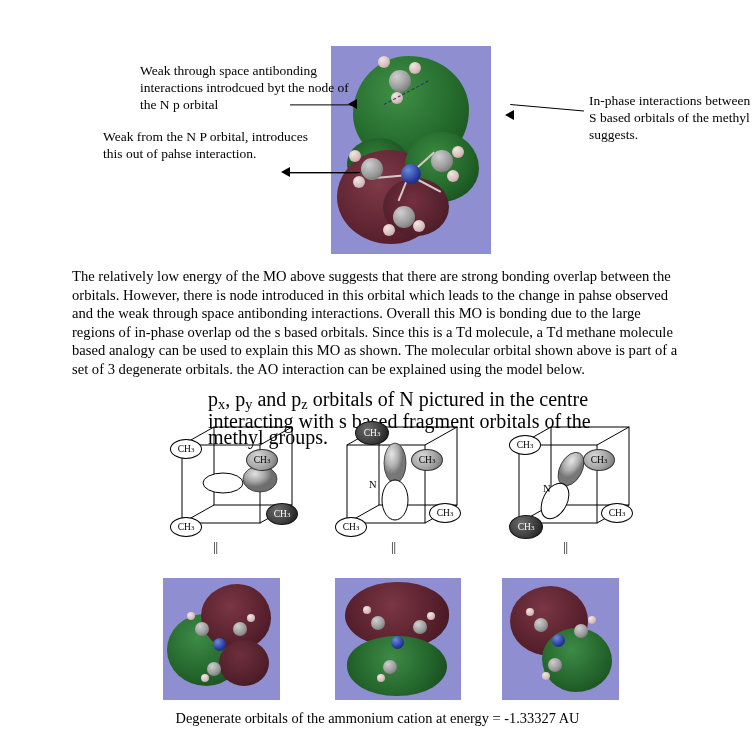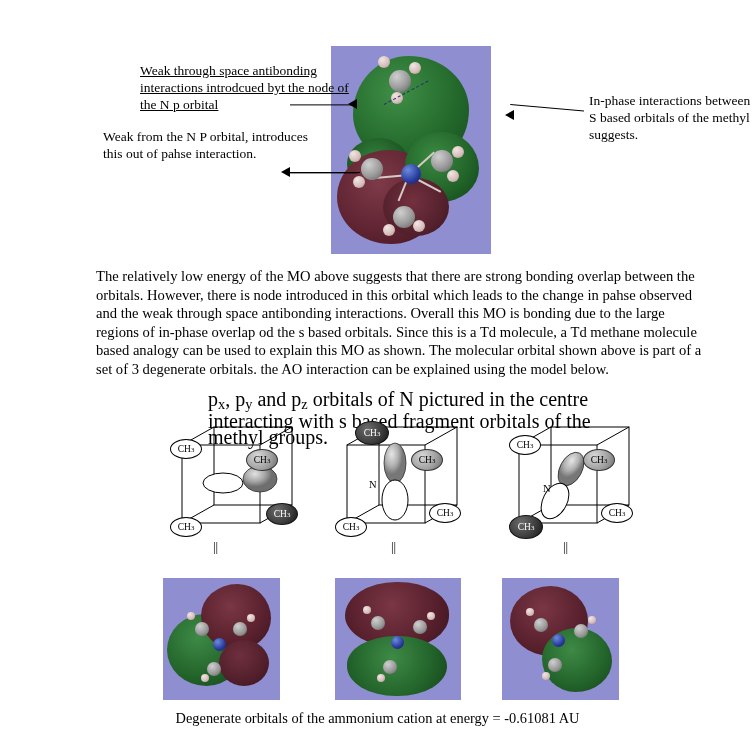--- a/index.html
+++ b/index.html
@@ -69,21 +69,21 @@
   }
   .bond {
     position: absolute; background: #d8c8c6; height: 2px; transform-origin: 0 50%;
   }
 
   
   .note {
     font-size: 13.5px;
     line-height: 17px;
   }
-  #note-weak { left: 140px; top: 62px; width: 215px; text-decoration: underline; }
+  #note-weak { left: 140px; top: 62px; width: 215px; }
   #note-node { left: 103px; top: 128px; width: 215px; }
   #note-inphase { left: 589px; top: 92px; width: 165px; }
 
   
   .arrow-line {
     position: absolute;
     background: #000;
     height: 1.4px;
     transform-origin: 0 50%;
   }
@@ -93,21 +93,21 @@
     border-style: solid;
   }
   .dashed-line {
     position: absolute;
     border-top: 1.3px dashed #2c2c6e;
     transform-origin: 0 50%;
   }
 
   
   #body-paragraph {
-    left: 96px;
+    left: 72px;
     top: 267px;
     width: 612px;
     font-size: 14.6px;
     line-height: 18.6px;
     text-align: left;
   }
 
   
   #orbital-caption {
     left: 208px;
@@ -389,13 +389,13 @@
   <div class="blob" style="left:40px;top:50px;width:70px;height:64px;background:radial-gradient(circle at 42% 34%,#3e8a46 0%,#22632a 60%,#16421b 100%);border-radius:50% 50% 52% 48%/48% 52% 48% 52%;"></div>
   <div class="atom n" style="left:50px;top:56px;width:13px;height:13px;"></div>
   <div class="atom c" style="left:32px;top:40px;width:14px;height:14px;"></div>
   <div class="atom c" style="left:72px;top:46px;width:14px;height:14px;"></div>
   <div class="atom c" style="left:46px;top:80px;width:14px;height:14px;"></div>
   <div class="atom h" style="left:24px;top:30px;width:8px;height:8px;"></div>
   <div class="atom h" style="left:86px;top:38px;width:8px;height:8px;"></div>
   <div class="atom h" style="left:40px;top:94px;width:8px;height:8px;"></div>
 </div>
 
-<div class="abs" id="bottom-caption">Degenerate orbitals of the ammonium cation at energy = -0.61081 AU</div>
+<div class="abs" id="bottom-caption">Degenerate orbitals of the ammonium cation at energy = -1.33327 AU</div>
 
 </body></html>

